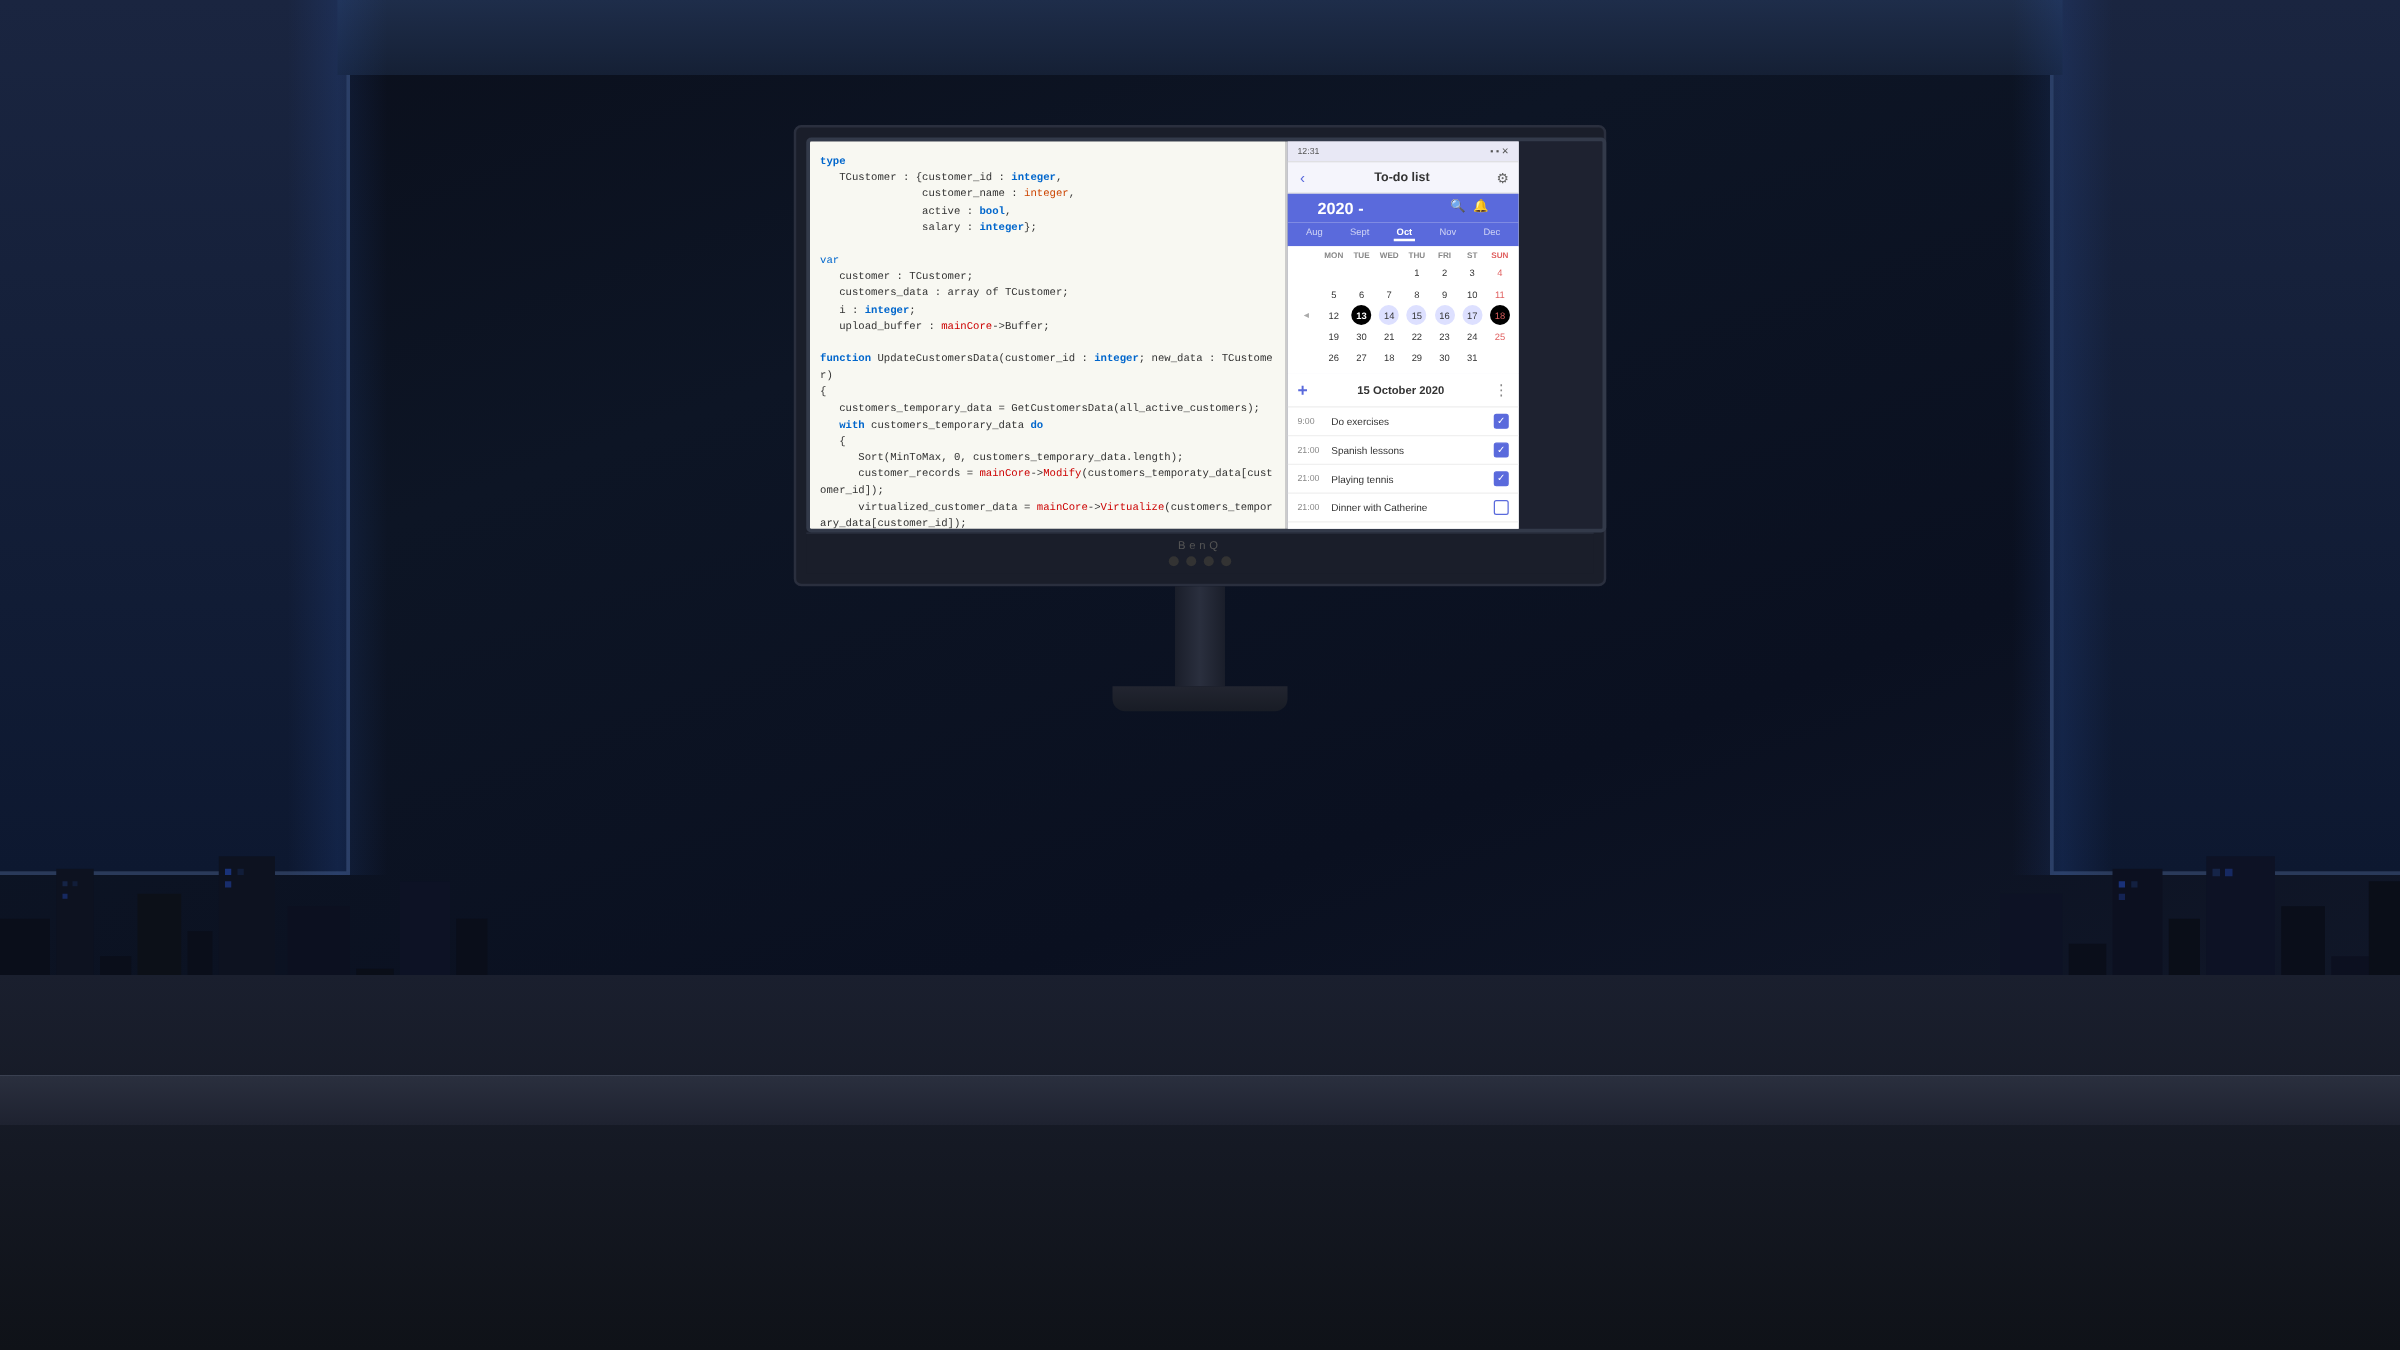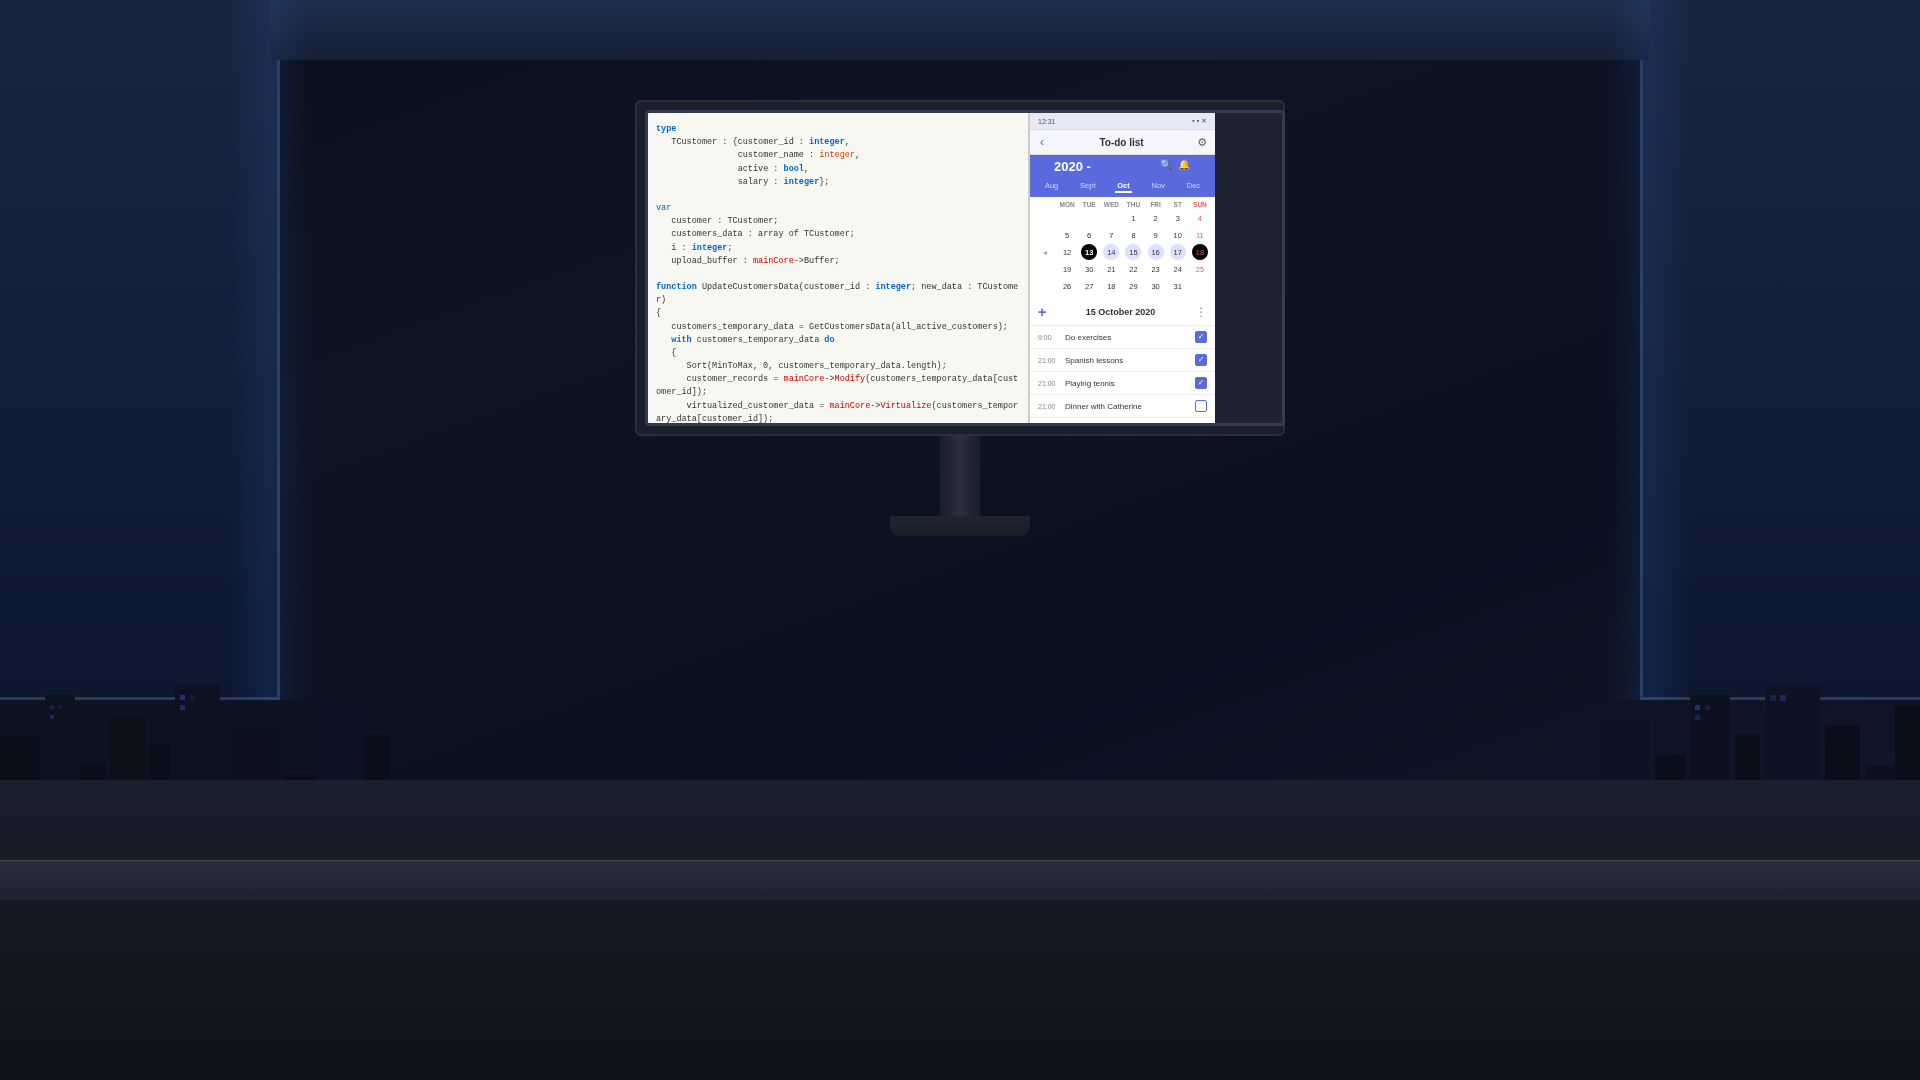--- a/index.html
+++ b/index.html
@@ -572,19 +572,28 @@
             <div class="todo-item">
               <span class="todo-time">21:00</span>
               <span class="todo-text">Dinner with Catherine</span>
               <div class="todo-check unchecked"></div>
             </div>
           </div>
 
         </div>
       </div>
 
+      <div style="text-align:center; padding:4px 0 2px; background:#1a1e2a; border-top:1px solid #2a2f3e;">
+        <div class="monitor-brand">BenQ</div>
+        <div class="monitor-controls">
+          <span></span>
+          <span></span>
+          <span></span>
+          <span></span>
+        </div>
+      </div>
     </div>
 
     <div class="monitor-stand-neck"></div>
     <div class="monitor-stand-base"></div>
   </div>
 
 </div>
 
 </body></html>

